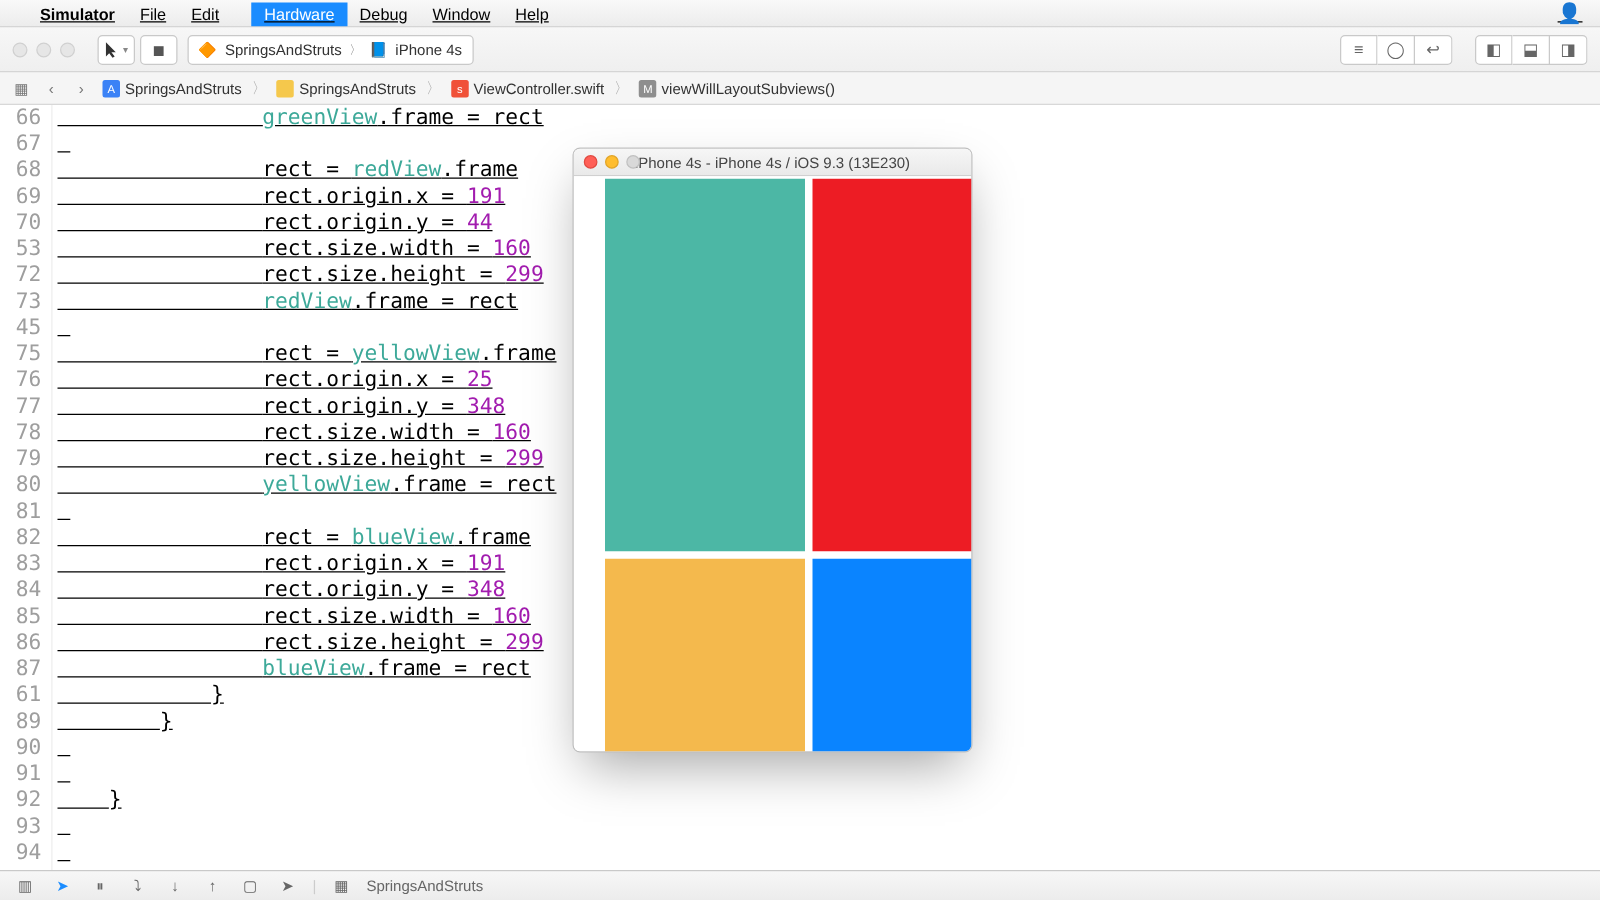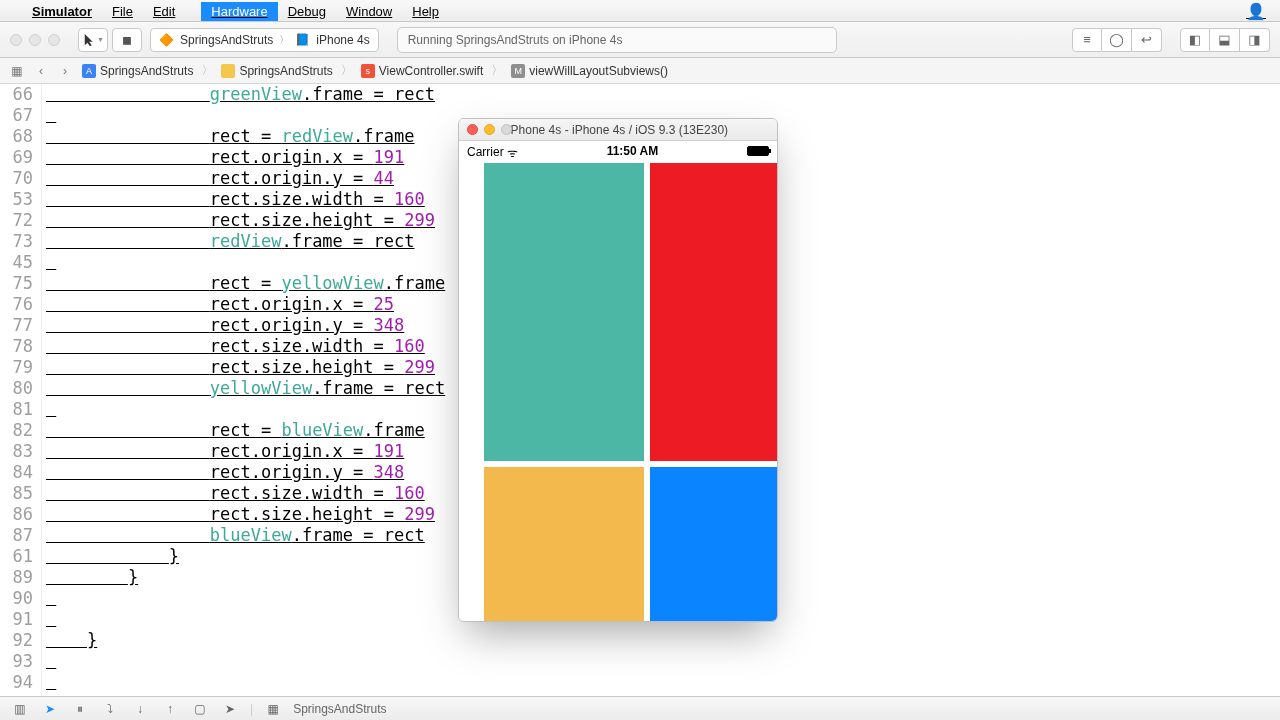--- a/index.html
+++ b/index.html
@@ -176,21 +176,20 @@
     </div>
     <div class="tb-btn">◼</div>
   </div>
   <div class="scheme">
     <span class="icon">🔶</span>
     <span>SpringsAndStruts</span>
     <span class="chev">〉</span>
     <span class="icon">📘</span>
     <span>iPhone 4s</span>
   </div>
-  <div class="status">Running SpringsAndStruts on iPhone 4s</div>
   <div class="spacer"></div>
   <div class="tb-icons">
     <div class="seg first">≡</div>
     <div class="seg mid">◯</div>
     <div class="seg last">↩</div>
   </div>
   <div class="tb-icons gap">
     <div class="seg first">◧</div>
     <div class="seg mid">⬓</div>
     <div class="seg last">◨</div>
@@ -273,24 +272,19 @@
 
 <div class="simwin">
   <div class="simtitle">
     <div class="dots">
       <span class="dot r"></span>
       <span class="dot y"></span>
       <span class="dot g"></span>
     </div>
     <span>iPhone 4s - iPhone 4s / iOS 9.3 (13E230)</span>
   </div>
-  <div class="simstatus">
-    <span><span>Carrier</span> <span class="wifi">ᯤ</span></span>
-    <span style="font-weight:600">11:50 AM</span>
-    <span class="bat"></span>
-  </div>
   <div class="simbody">
     <div class="quad green" style="left: 25px; top: 2px; width: 160px; height: 298px; background: rgb(76, 183, 165);"></div>
     <div class="quad red" style="left: 191px; top: 2px; width: 129px; height: 298px; background: rgb(237, 28, 36);"></div>
     <div class="quad yellow" style="left: 25px; top: 306px; width: 160px; height: 298px; background: rgb(244, 185, 77);"></div>
     <div class="quad blue" style="left: 191px; top: 306px; width: 129px; height: 298px; background: rgb(10, 132, 255);"></div>
   </div>
 </div>
 
 </body></html>

